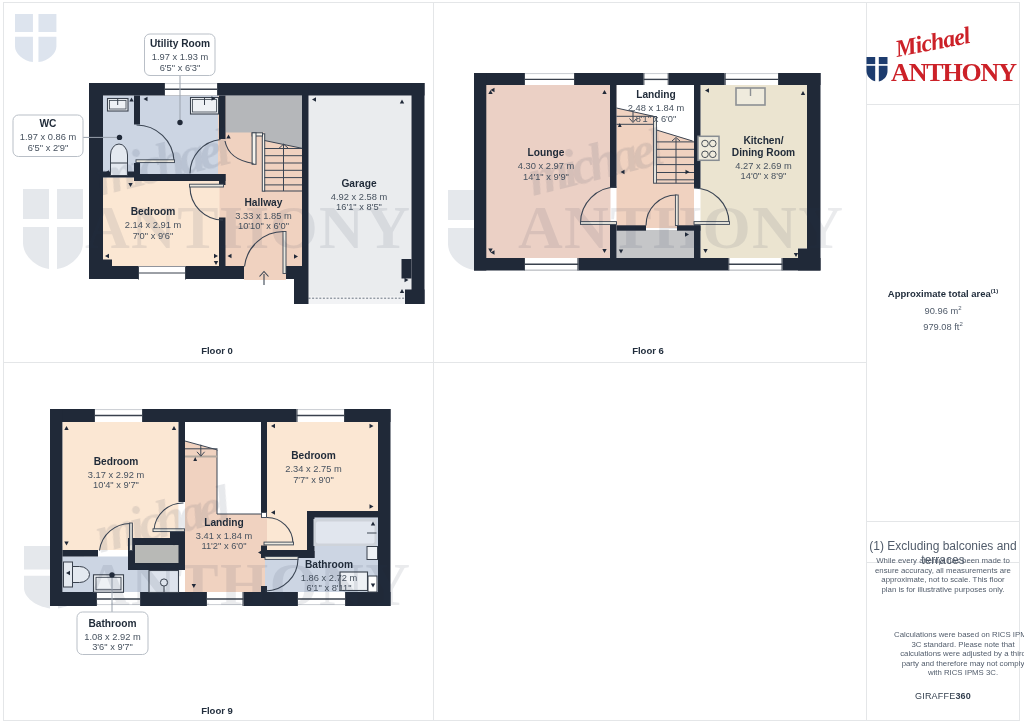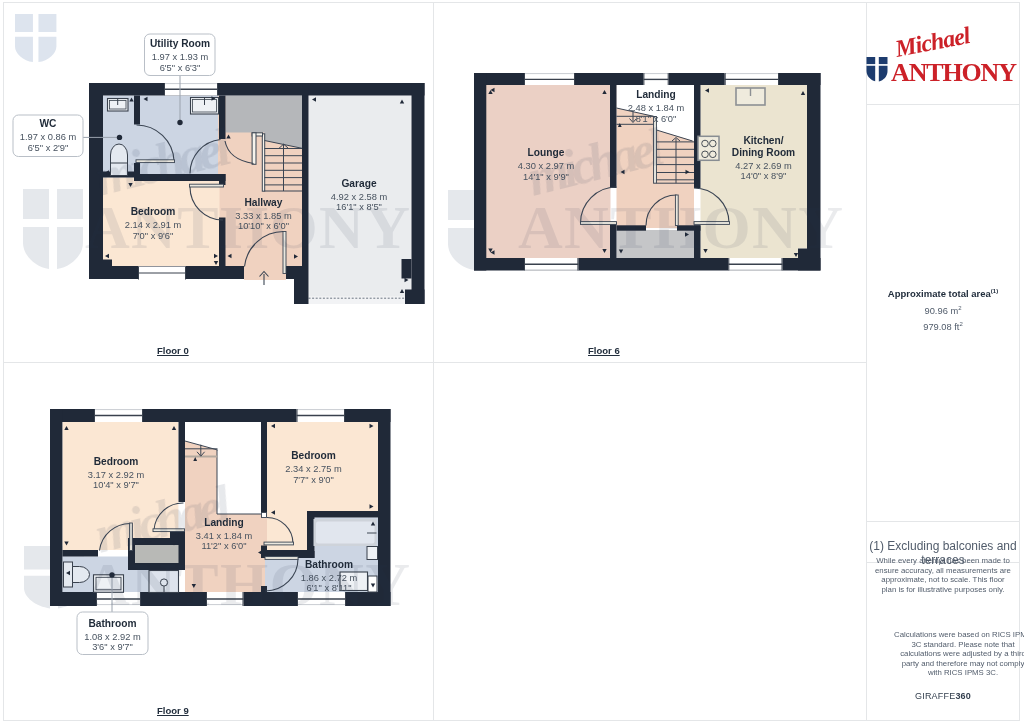--- a/index.html
+++ b/index.html
@@ -2,21 +2,21 @@
 <html><head>
 <meta charset="utf-8">
 <style>
   html,body{margin:0;padding:0;background:#fff;width:1024px;height:725px;overflow:hidden;}
   body{font-family:"Liberation Sans",sans-serif;position:relative;}
   .gl{position:absolute;background:#e4e6e8;}
   .txt{position:absolute;color:#515c6b;text-align:center;}
   svg{position:absolute;left:0;top:0;}
   .rname{font-weight:bold;fill:#1f2a38;font-size:10.2px;font-family:"Liberation Sans",sans-serif;}
   .rdim{fill:#47525f;font-size:9.3px;font-family:"Liberation Sans",sans-serif;}
-  .flab{position:absolute;color:#222e3d;font-weight:bold;font-size:9.5px;width:120px;text-decoration:underline;}
+  .flab{position:absolute;color:#222e3d;font-weight:bold;font-size:9.5px;text-align:center;width:120px;}
 </style>
 </head>
 <body>
 
 <div class="gl" style="left:3px;top:2px;width:1017px;height:1px"></div>
 <div class="gl" style="left:3px;top:720px;width:1017px;height:1px"></div>
 <div class="gl" style="left:3px;top:2px;width:1px;height:719px"></div>
 <div class="gl" style="left:1019px;top:2px;width:1px;height:719px"></div>
 <div class="gl" style="left:433px;top:2px;width:1px;height:719px"></div>
 <div class="gl" style="left:866px;top:2px;width:1px;height:719px"></div>

